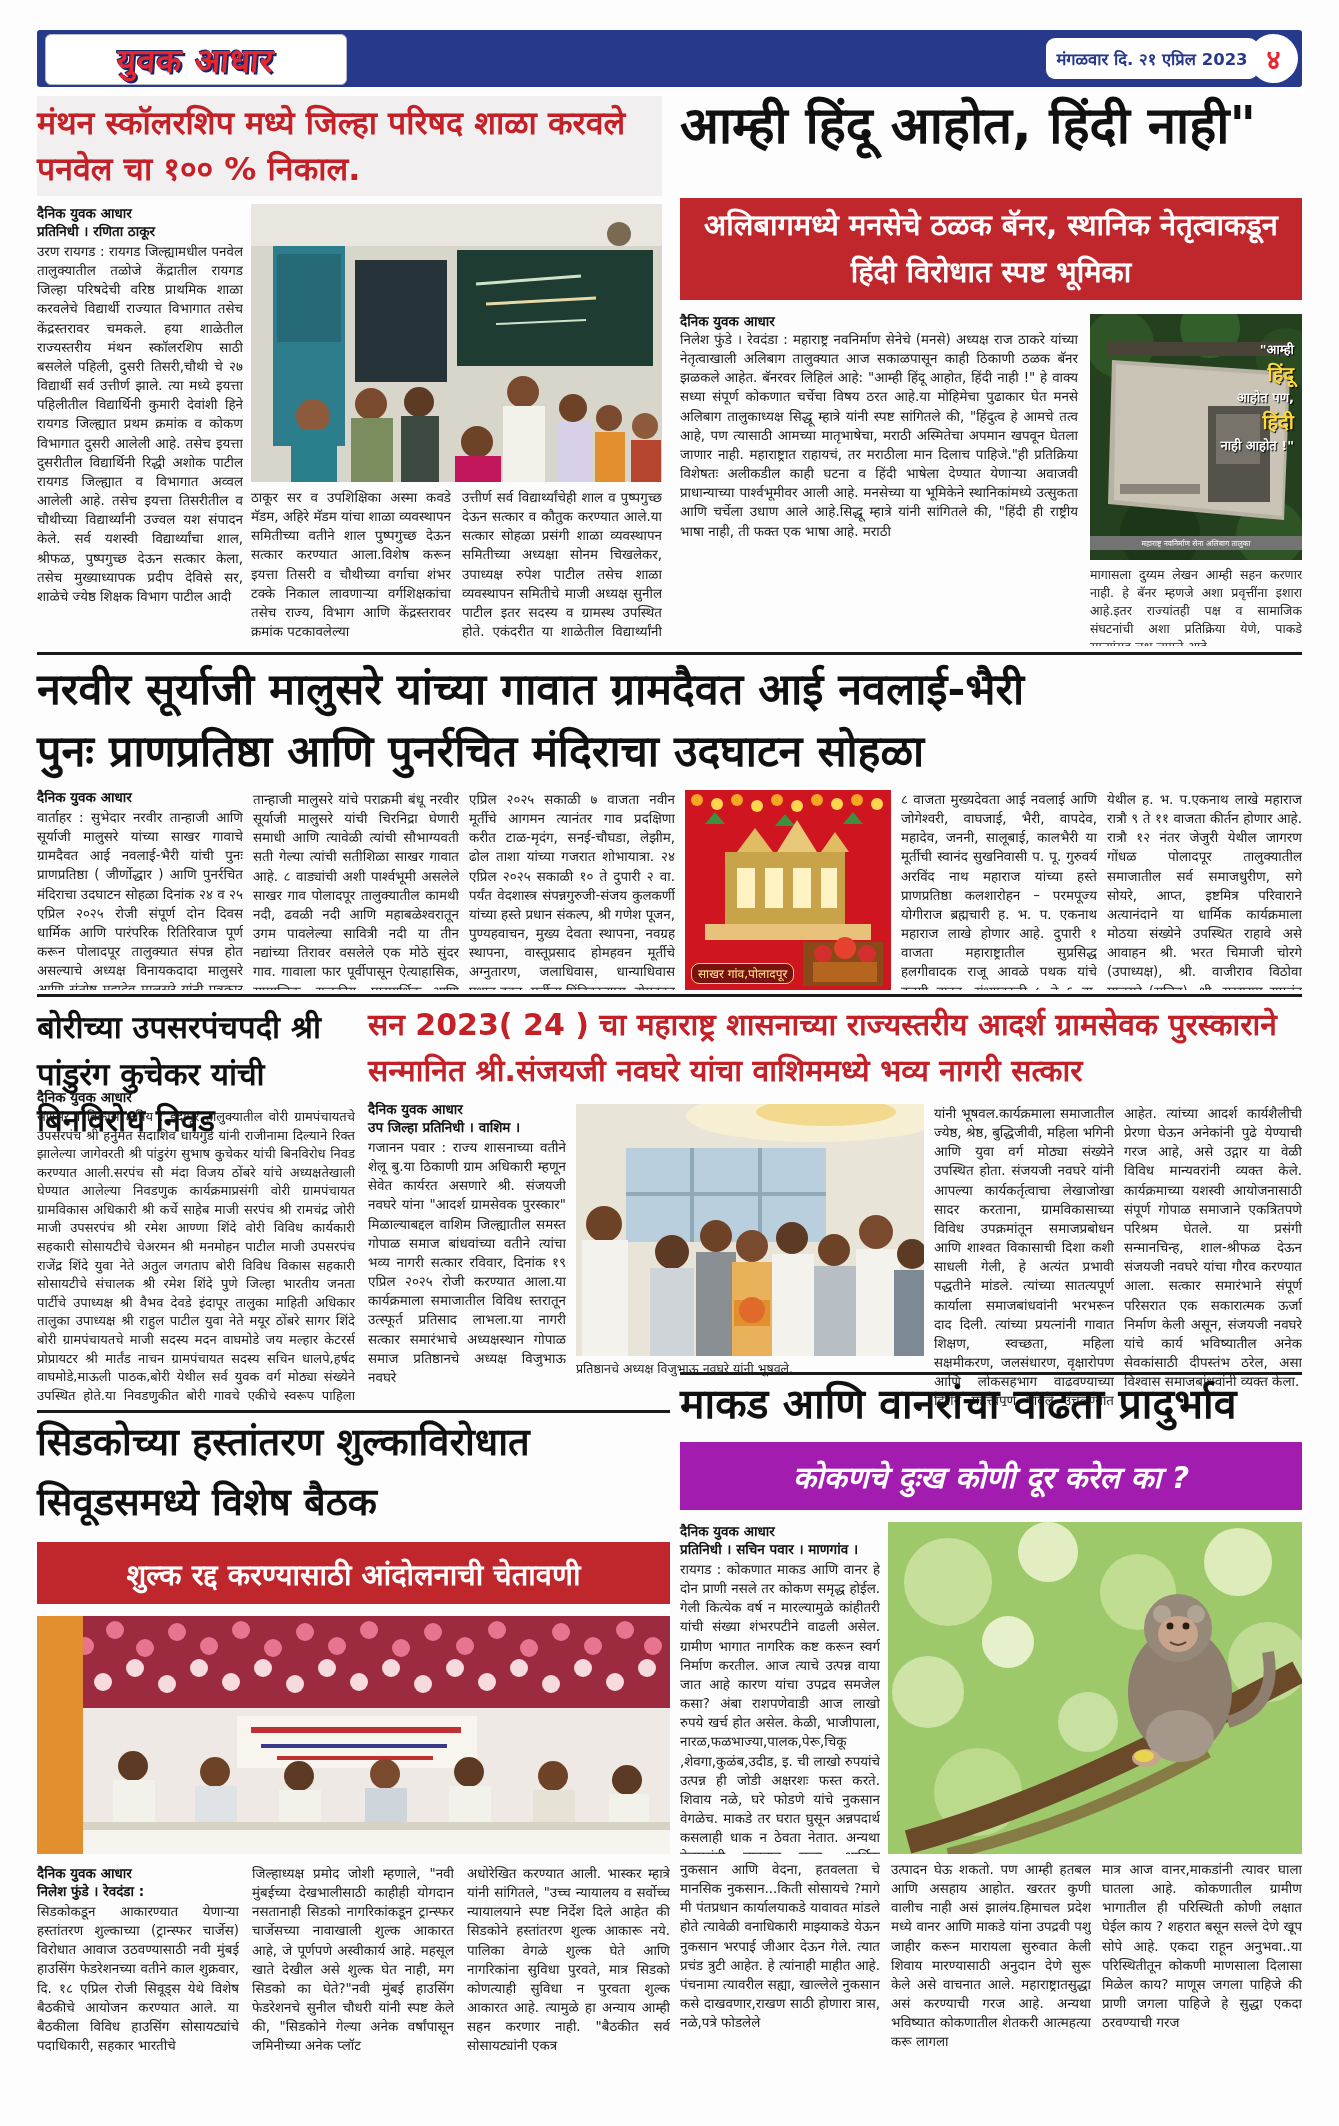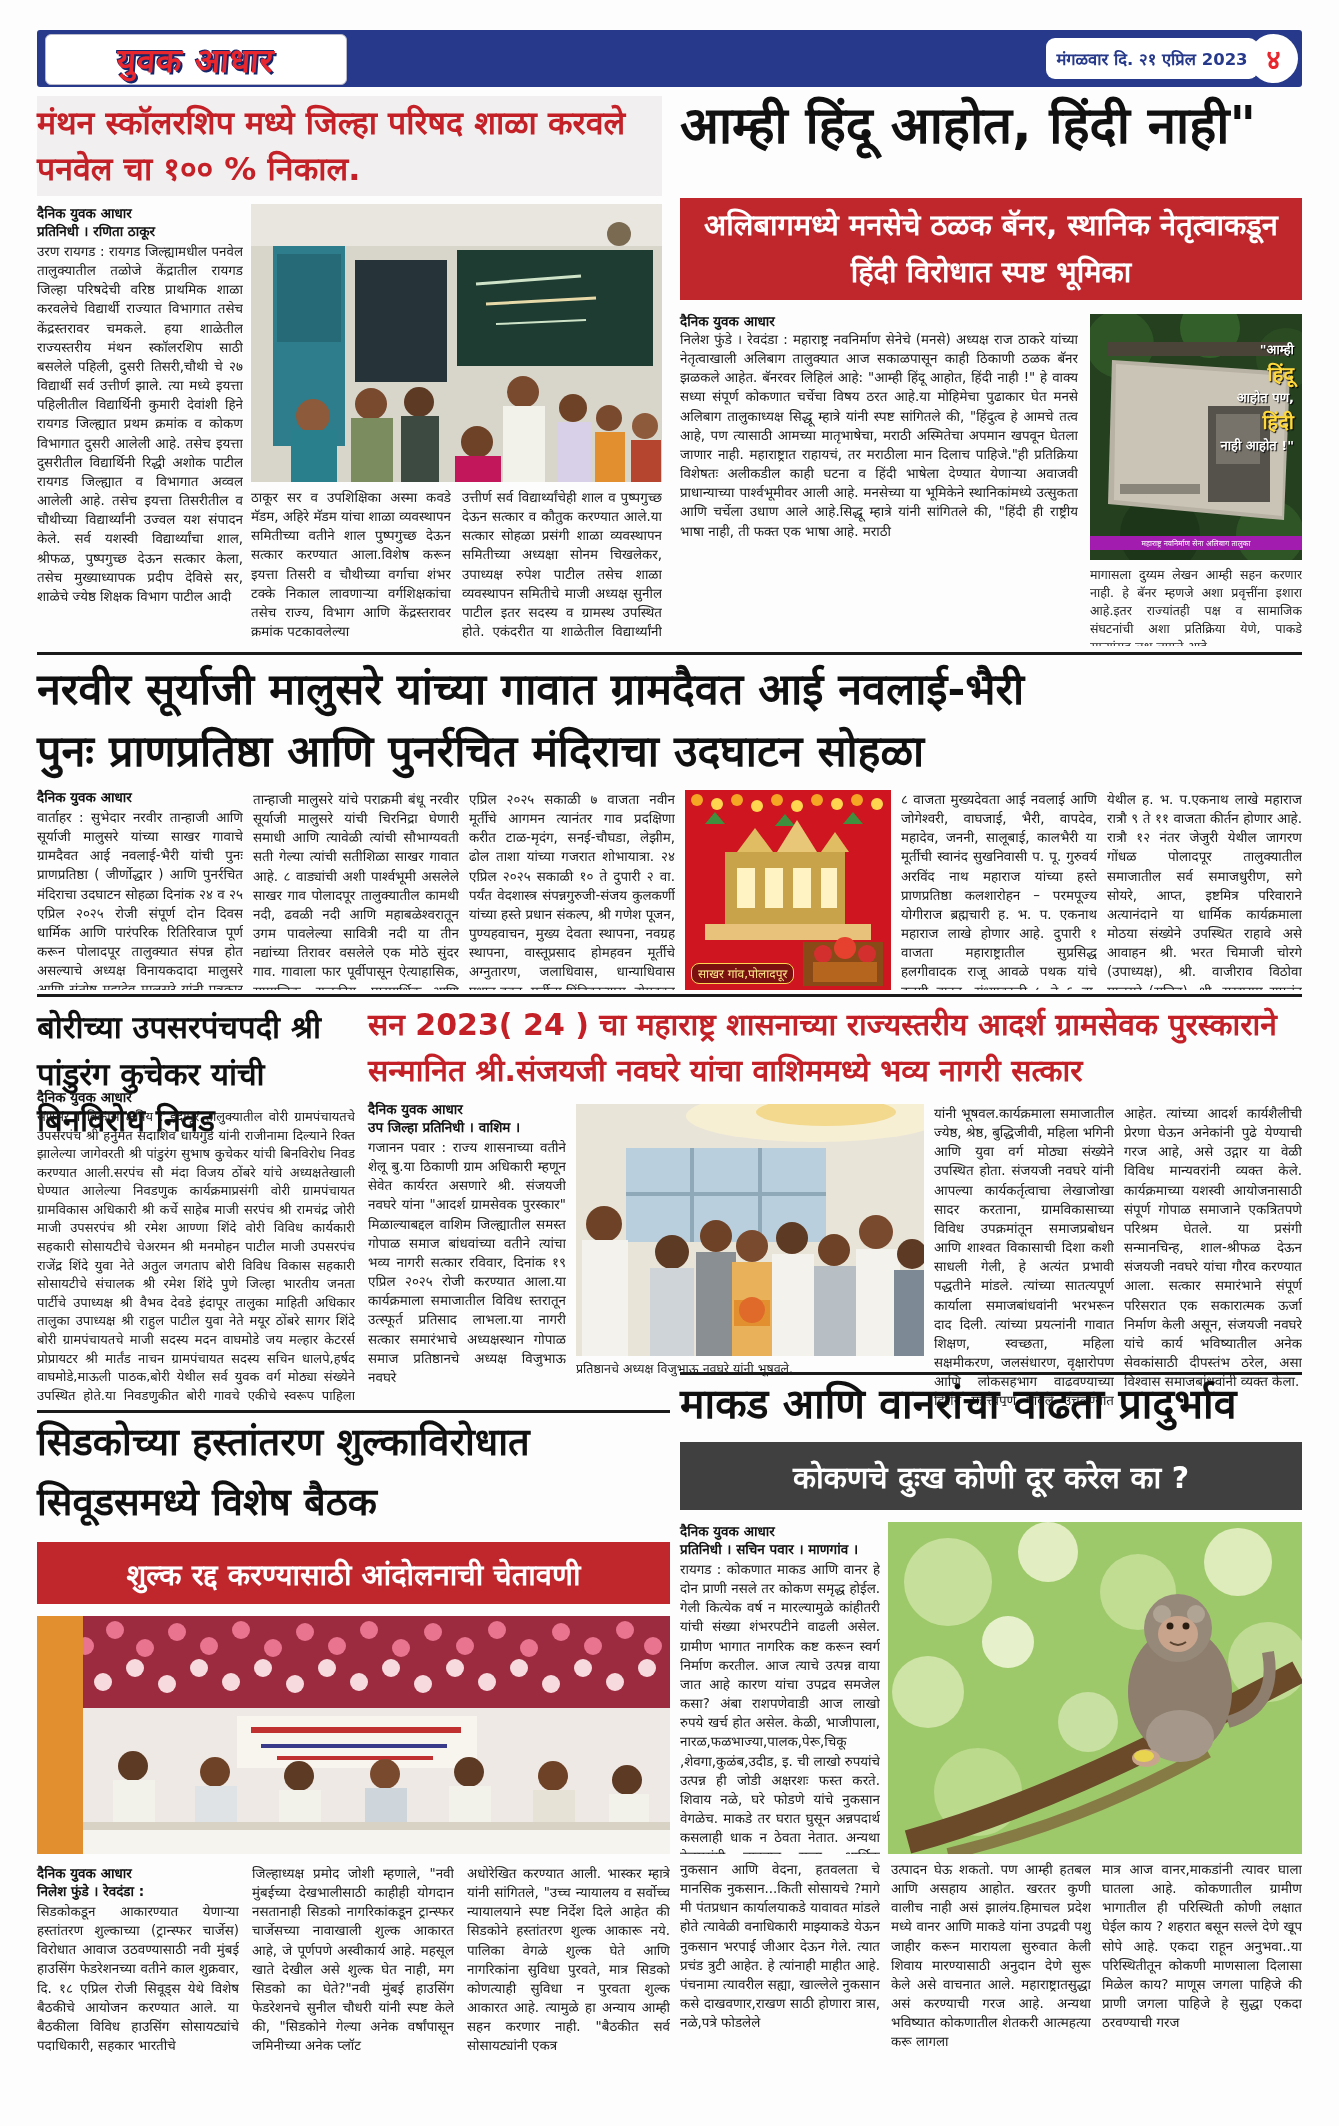--- a/index.html
+++ b/index.html
@@ -7,35 +7,35 @@
         font-family:"DejaVu Sans",sans-serif;overflow:hidden;}
   .abs{position:absolute;}
   .bt{font-size:13.4px;line-height:1.43;text-align:justify;color:#1b1b1b;overflow:hidden;}
   .sm{font-size:12.5px;}
   .credit{font-weight:bold;font-size:13.5px;color:#111;}
   .hl{font-weight:bold;text-align:left;color:#101010;}
   .red{color:#c32127;}
   .whitebox{background:#f1efef;}
   .box{color:#fff;font-weight:bold;text-align:center;display:flex;align-items:center;justify-content:center;}
   .box-red{background:#c0272d;}
-  .box-blue{background:#404040;}
+  .box-blue{background:#a21caf;font-style:italic;}
   .rule{background:#1a1a1a;height:3px;}
   .photo{position:absolute;overflow:hidden;background:#cccccc;}
   .photo svg{display:block;width:100%;height:100%;}
   .masthead{background:#27398b;border-radius:3px;}
   .logo-box{background:#ffffff;border:1px solid #b9b9c9;border-radius:6px;display:flex;align-items:center;justify-content:center;}
   .logo-text{color:#e8262d;font-weight:bold;font-size:33px;letter-spacing:1px;
              text-shadow:-1px -1px 0 #14266b,2px 2px 0 #14266b;transform:skewX(-4deg);}
   .date-box{background:#ffffff;border-radius:9px;color:#27398b;font-weight:bold;font-size:16.5px;
             display:flex;align-items:center;justify-content:center;}
   .page-circle{background:#ffffff;border-radius:50%;color:#e8262d;font-weight:bold;font-size:27px;
                display:flex;align-items:center;justify-content:center;}
   .banner-line{position:absolute;color:#ffd93b;font-weight:bold;text-align:right;right:8px;
                text-shadow:1px 1px 1px #000;line-height:1.25;}
-  .banner-footer{position:absolute;left:0;right:0;bottom:10px;background:#a21caf;color:#fff;
+  .banner-footer{position:absolute;left:0;right:0;bottom:10px;background:#737373;color:#fff;
                  font-size:7.5px;text-align:center;padding:2px 0;}
   .poster-caption{position:absolute;left:6px;bottom:6px;background:#7a1010;border:1px solid #ffd54f;
                   color:#ffe98a;font-size:12px;border-radius:8px;padding:1px 6px;}
 </style>
 </head>
 <body>
 
 <div class="page">
 
   <div class="abs masthead" style="left:37px;top:30px;width:1265px;height:57px;">

